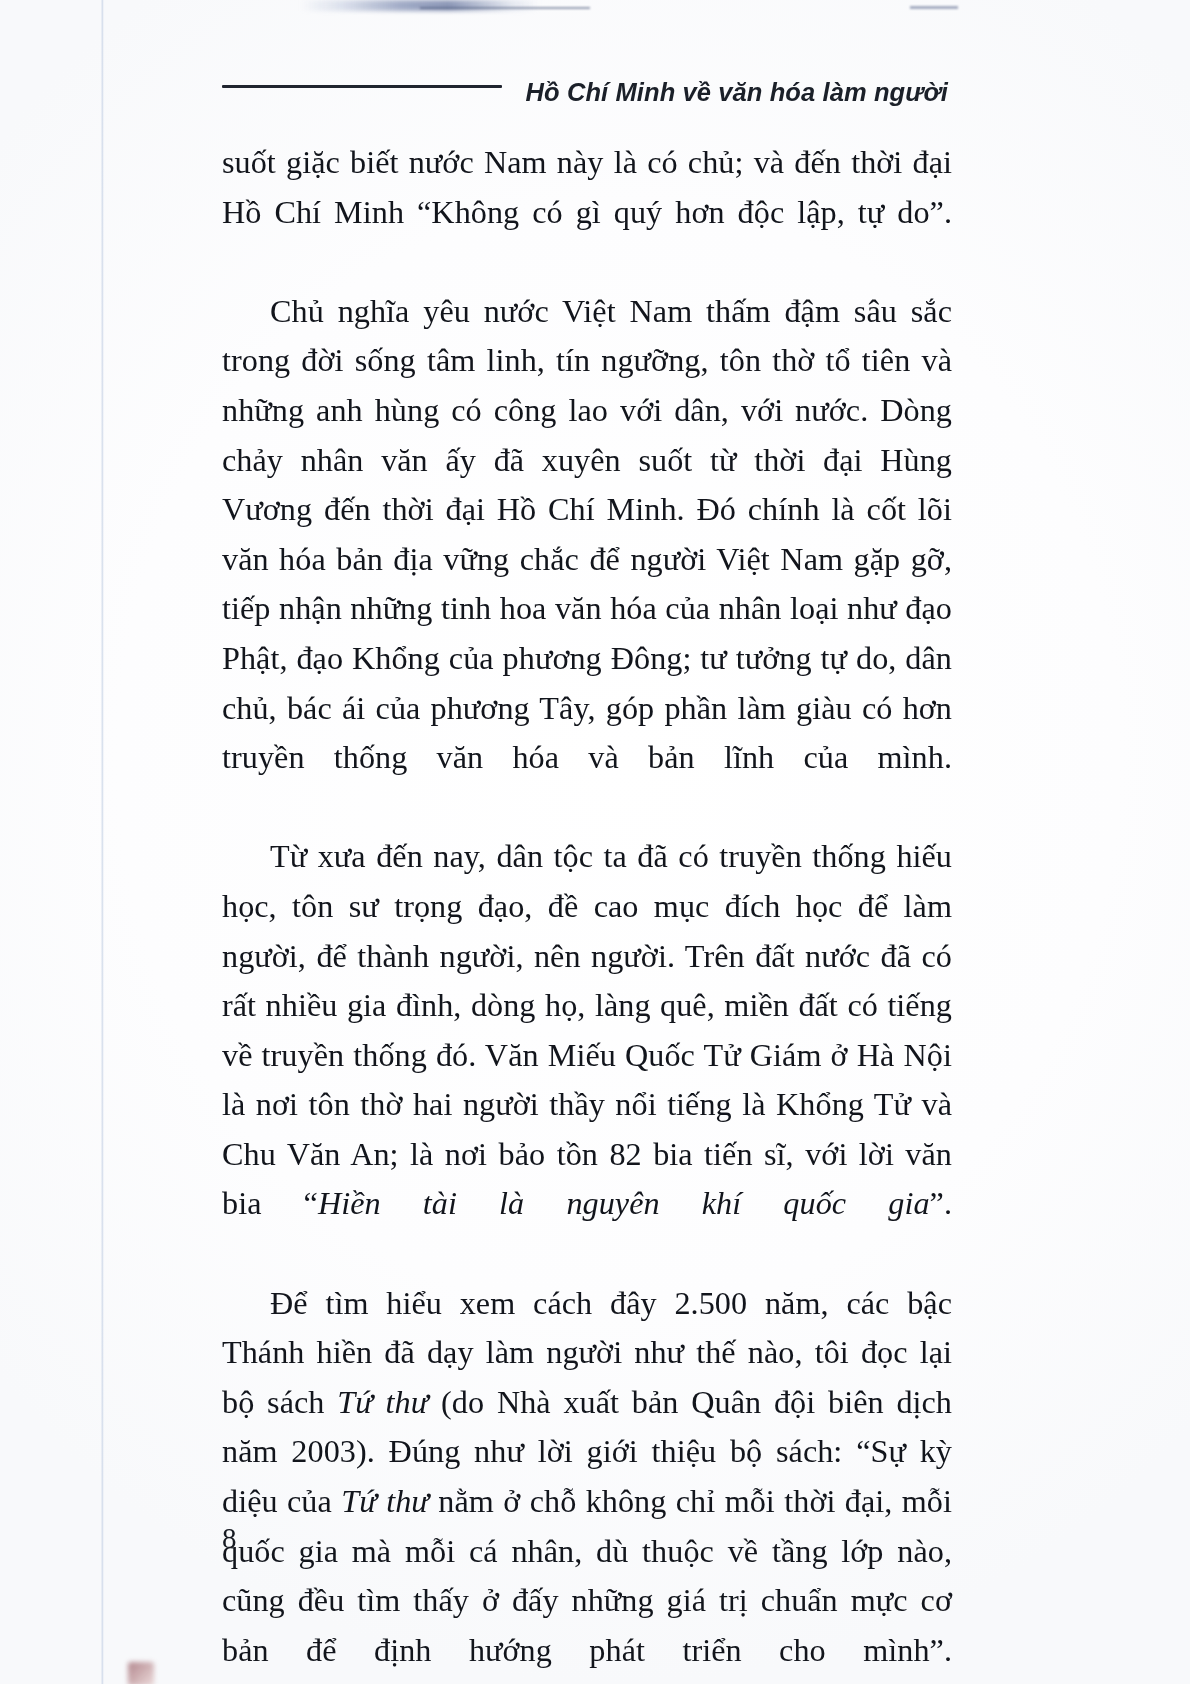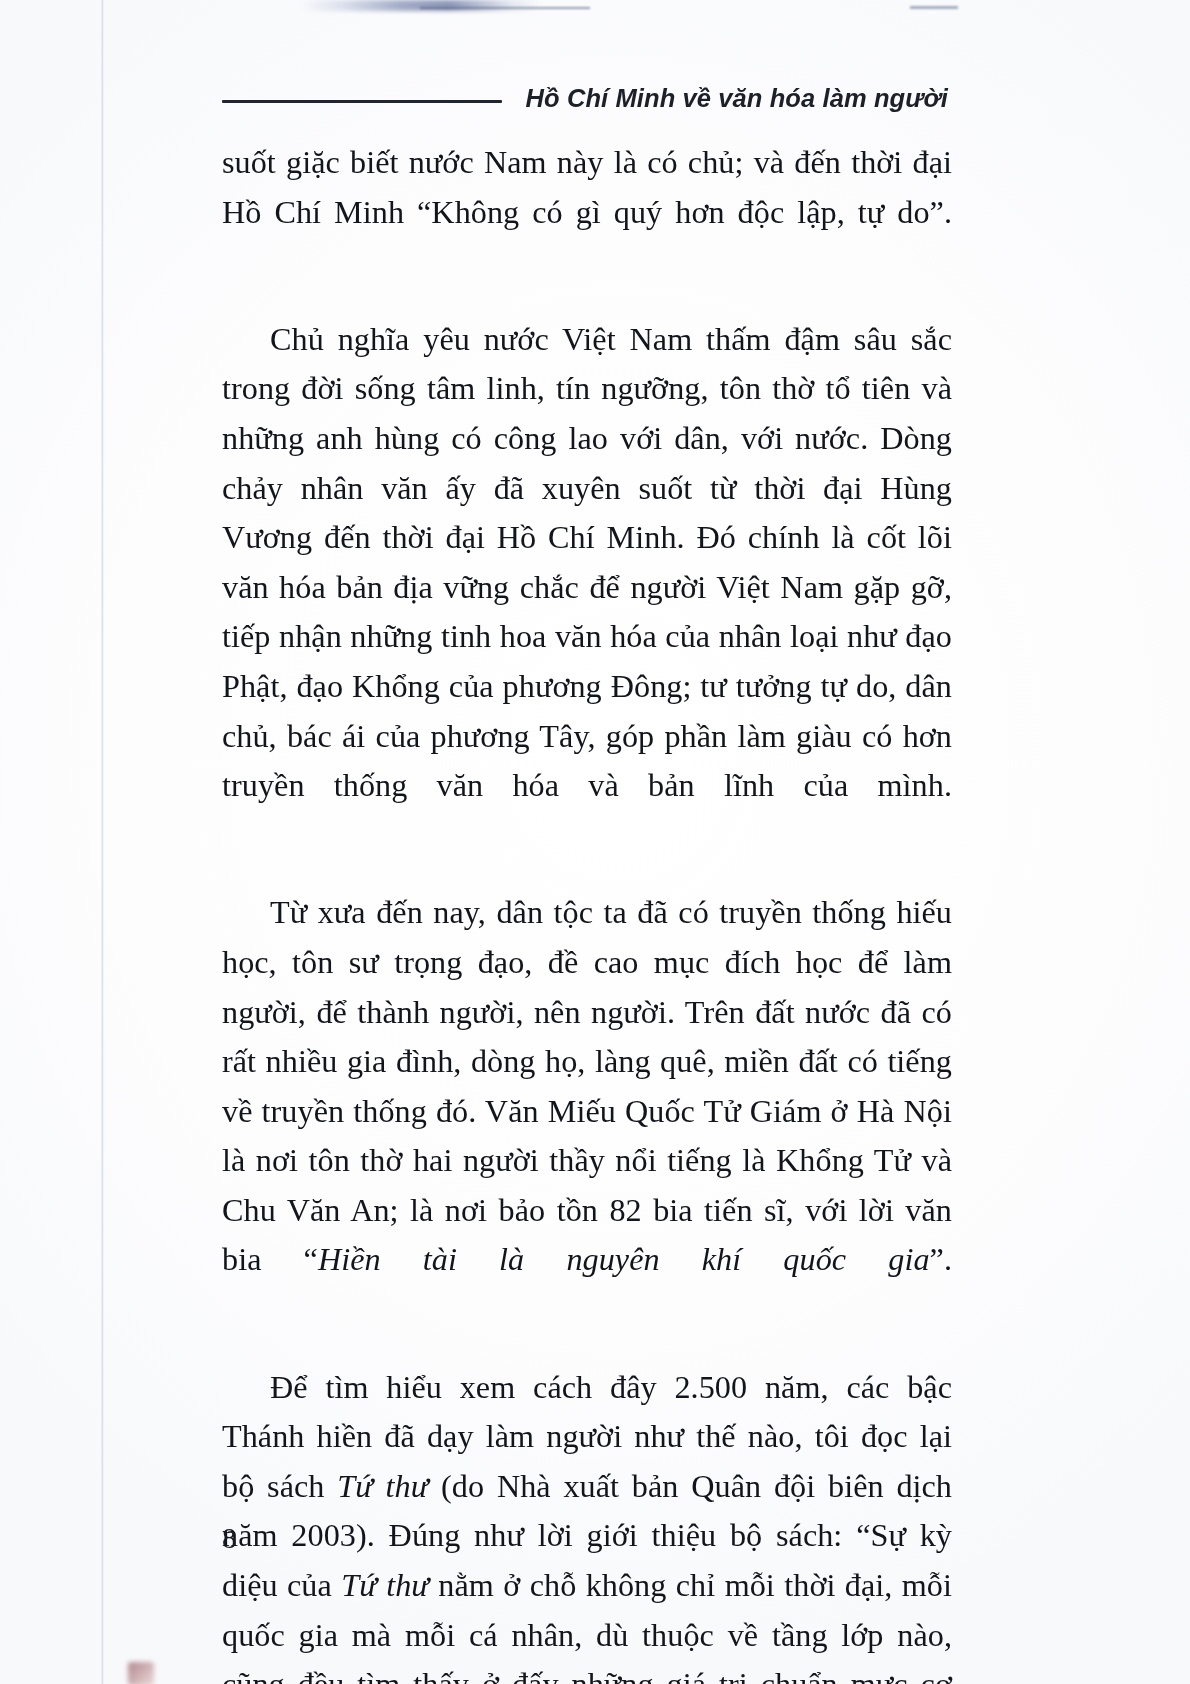--- a/index.html
+++ b/index.html
@@ -94,21 +94,20 @@
   }
 
   
   .running-head {
     position: absolute;
     left: 222px;
     top: 78px;
     width: 726px;
     height: 40px;
     display: flex;
-    align-items: center;
     justify-content: flex-end;
     gap: 24px;
   }
 
   .head-rule {
     flex: 1 1 auto;
     height: 3px;
     background: #20252f;
     margin-top: 7px;
     border-radius: 1px;
@@ -140,21 +139,20 @@
     text-align: justify;
     text-justify: inter-word;
     letter-spacing: 0.05px;
     word-spacing: 0.4px;
     -webkit-hyphens: none;
     hyphens: none;
   }
 
   p.para.indent {
     text-indent: 48px;
-    margin-top: 28px;
   }
 
   p.para:last-child {
     text-align: justify;
   }
 
   
   p.para::after {
     content: "";
     display: inline-block;

